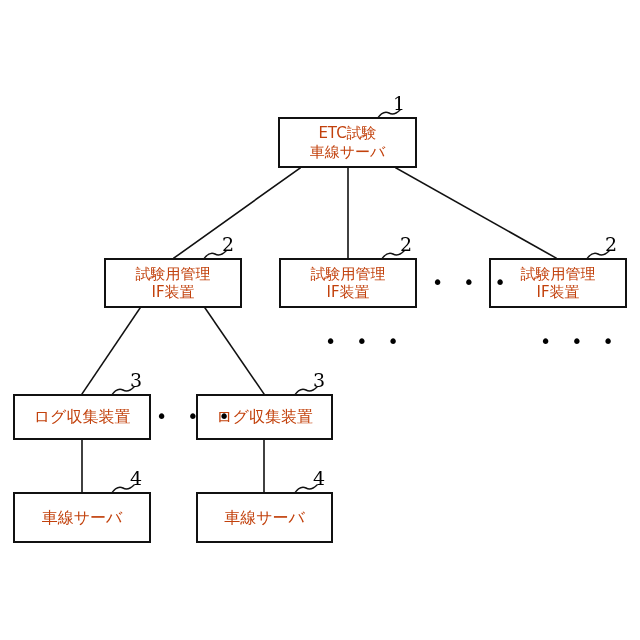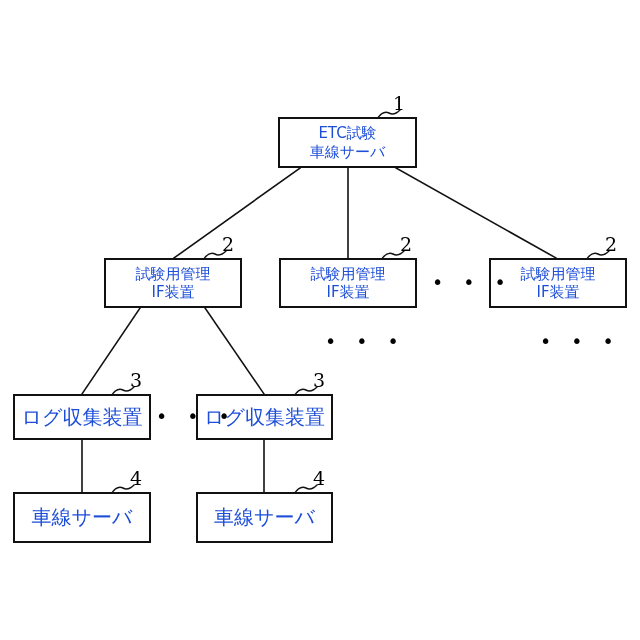--- a/index.html
+++ b/index.html
@@ -25,33 +25,33 @@
   .node {
     position: absolute;
     box-sizing: border-box;
     border: 2px solid #111111;
     background: #ffffff;
     display: flex;
     flex-direction: column;
     align-items: center;
     justify-content: center;
     text-align: center;
-    color: #1d4ed8;
+    color: #c2410c;
     line-height: 1.22;
     z-index: 3;
   }
   .node .line1, .node .line2 {
     display: block;
     white-space: nowrap;
   }
   .node-2line {
     font-size: 15px;
   }
   .node-1line {
-    font-size: 20px;
+    font-size: 16px;
   }
   .ref {
     position: absolute;
     font-size: 19px;
     color: #000000;
     z-index: 4;
     font-family: "DejaVu Serif", "Liberation Serif", serif;
   }
   .ellipsis {
     position: absolute;

